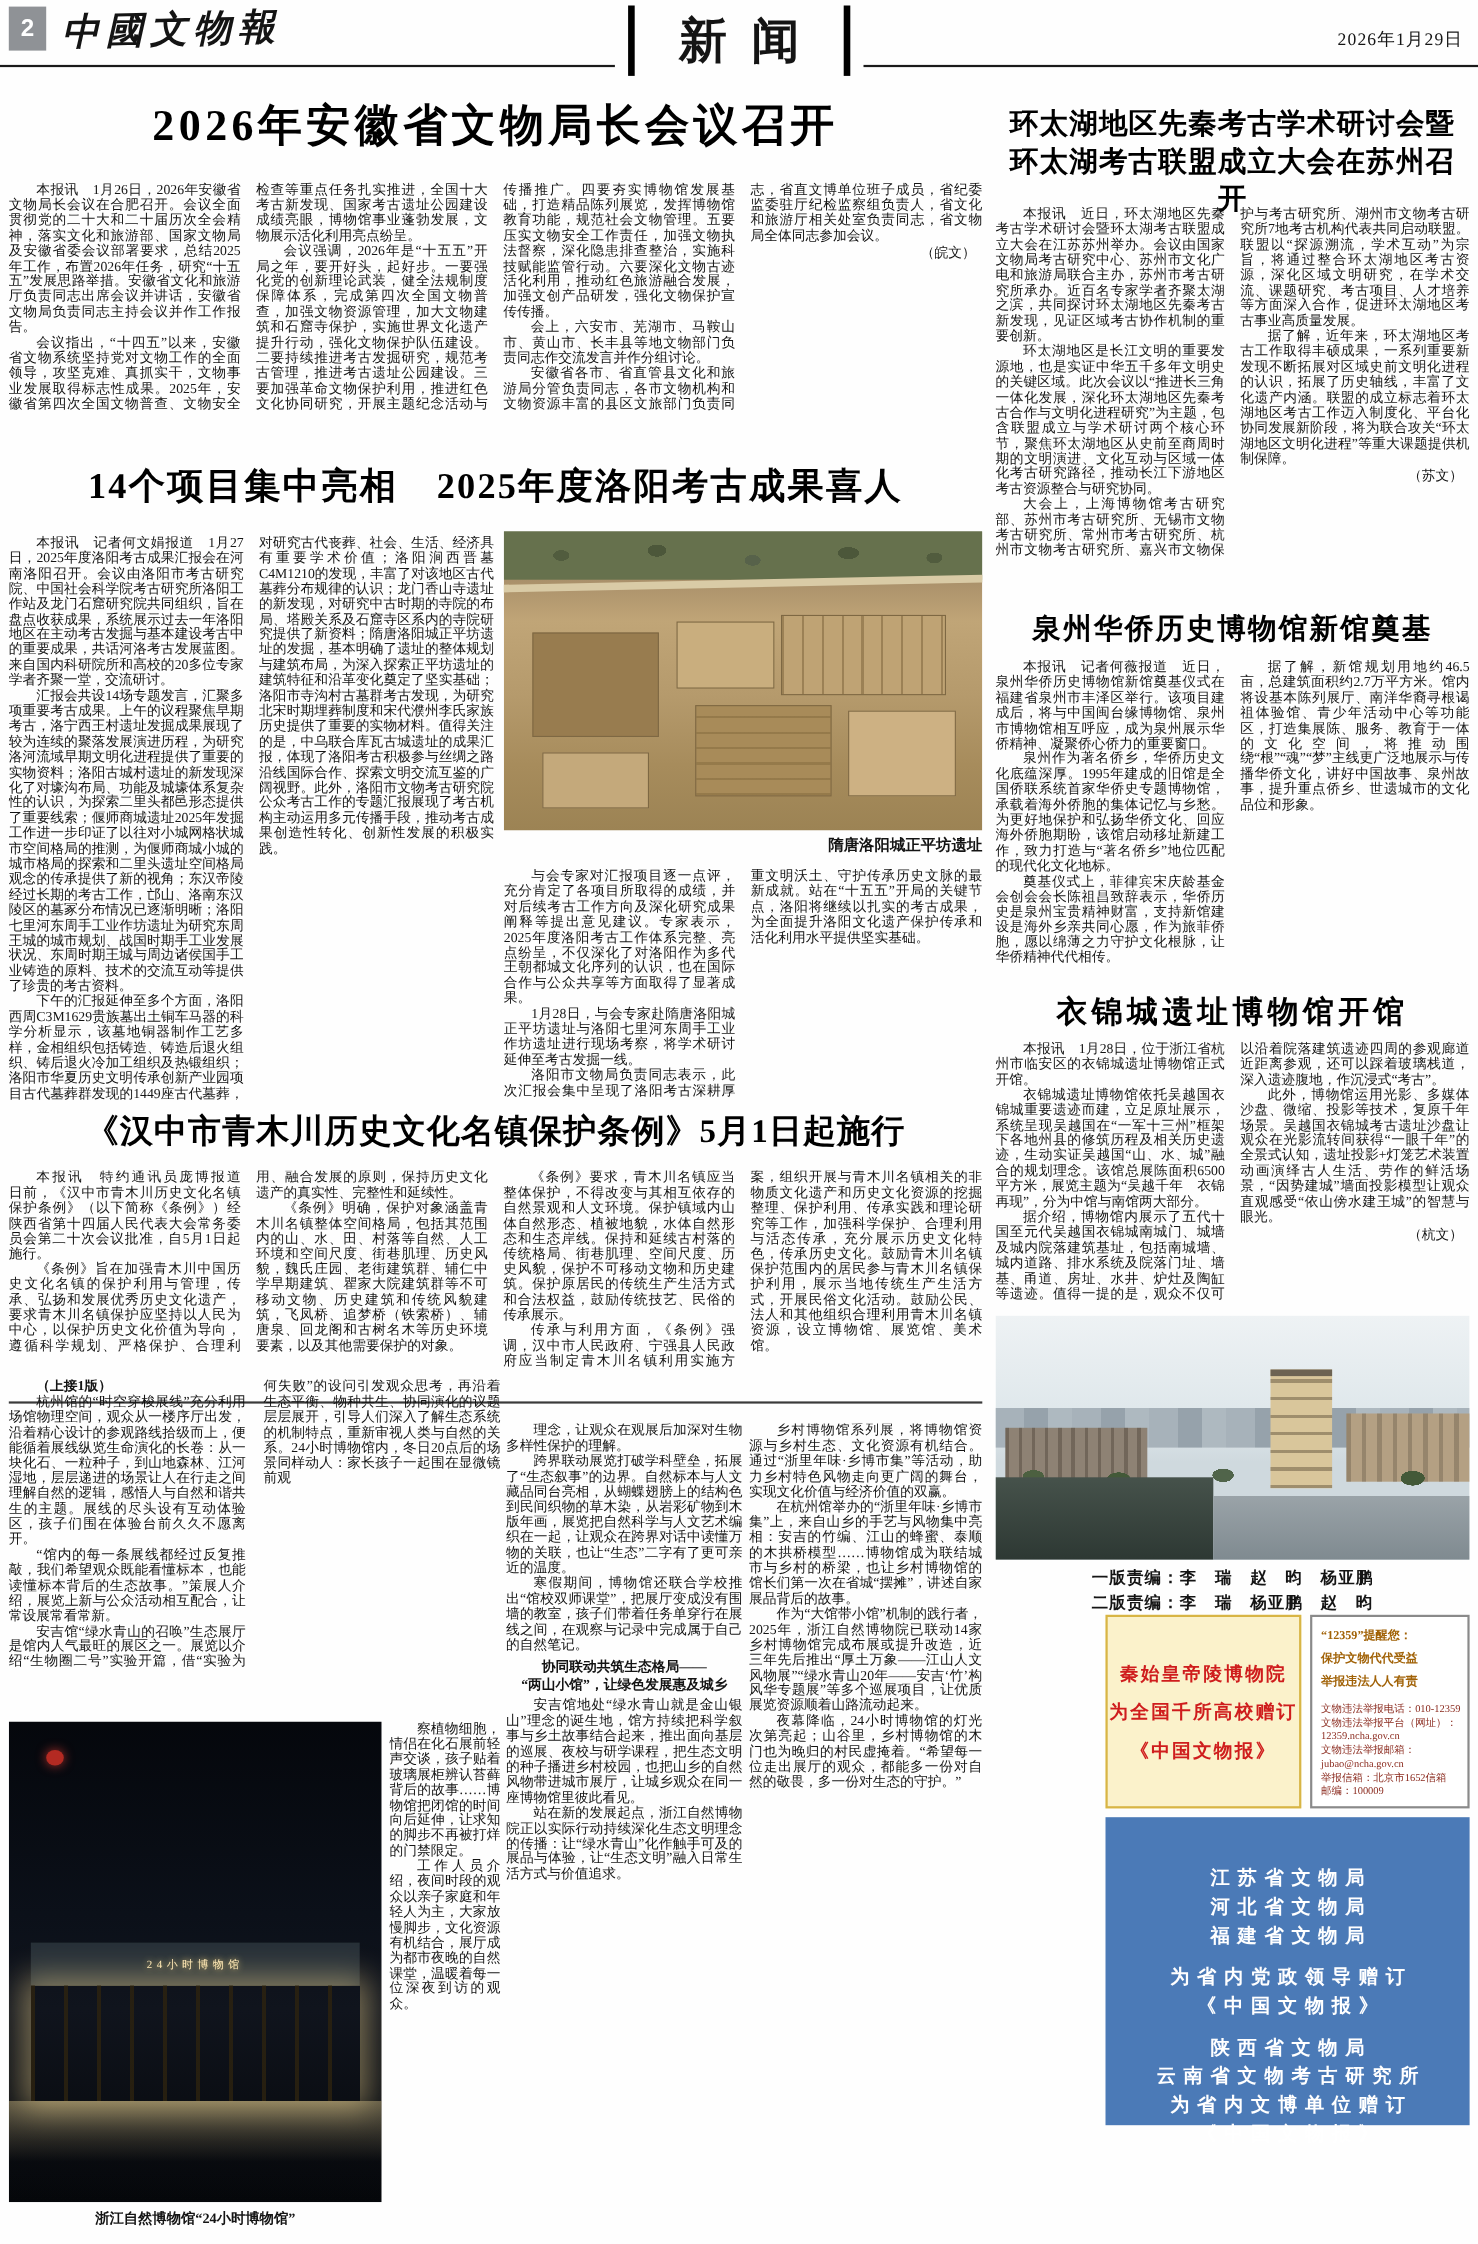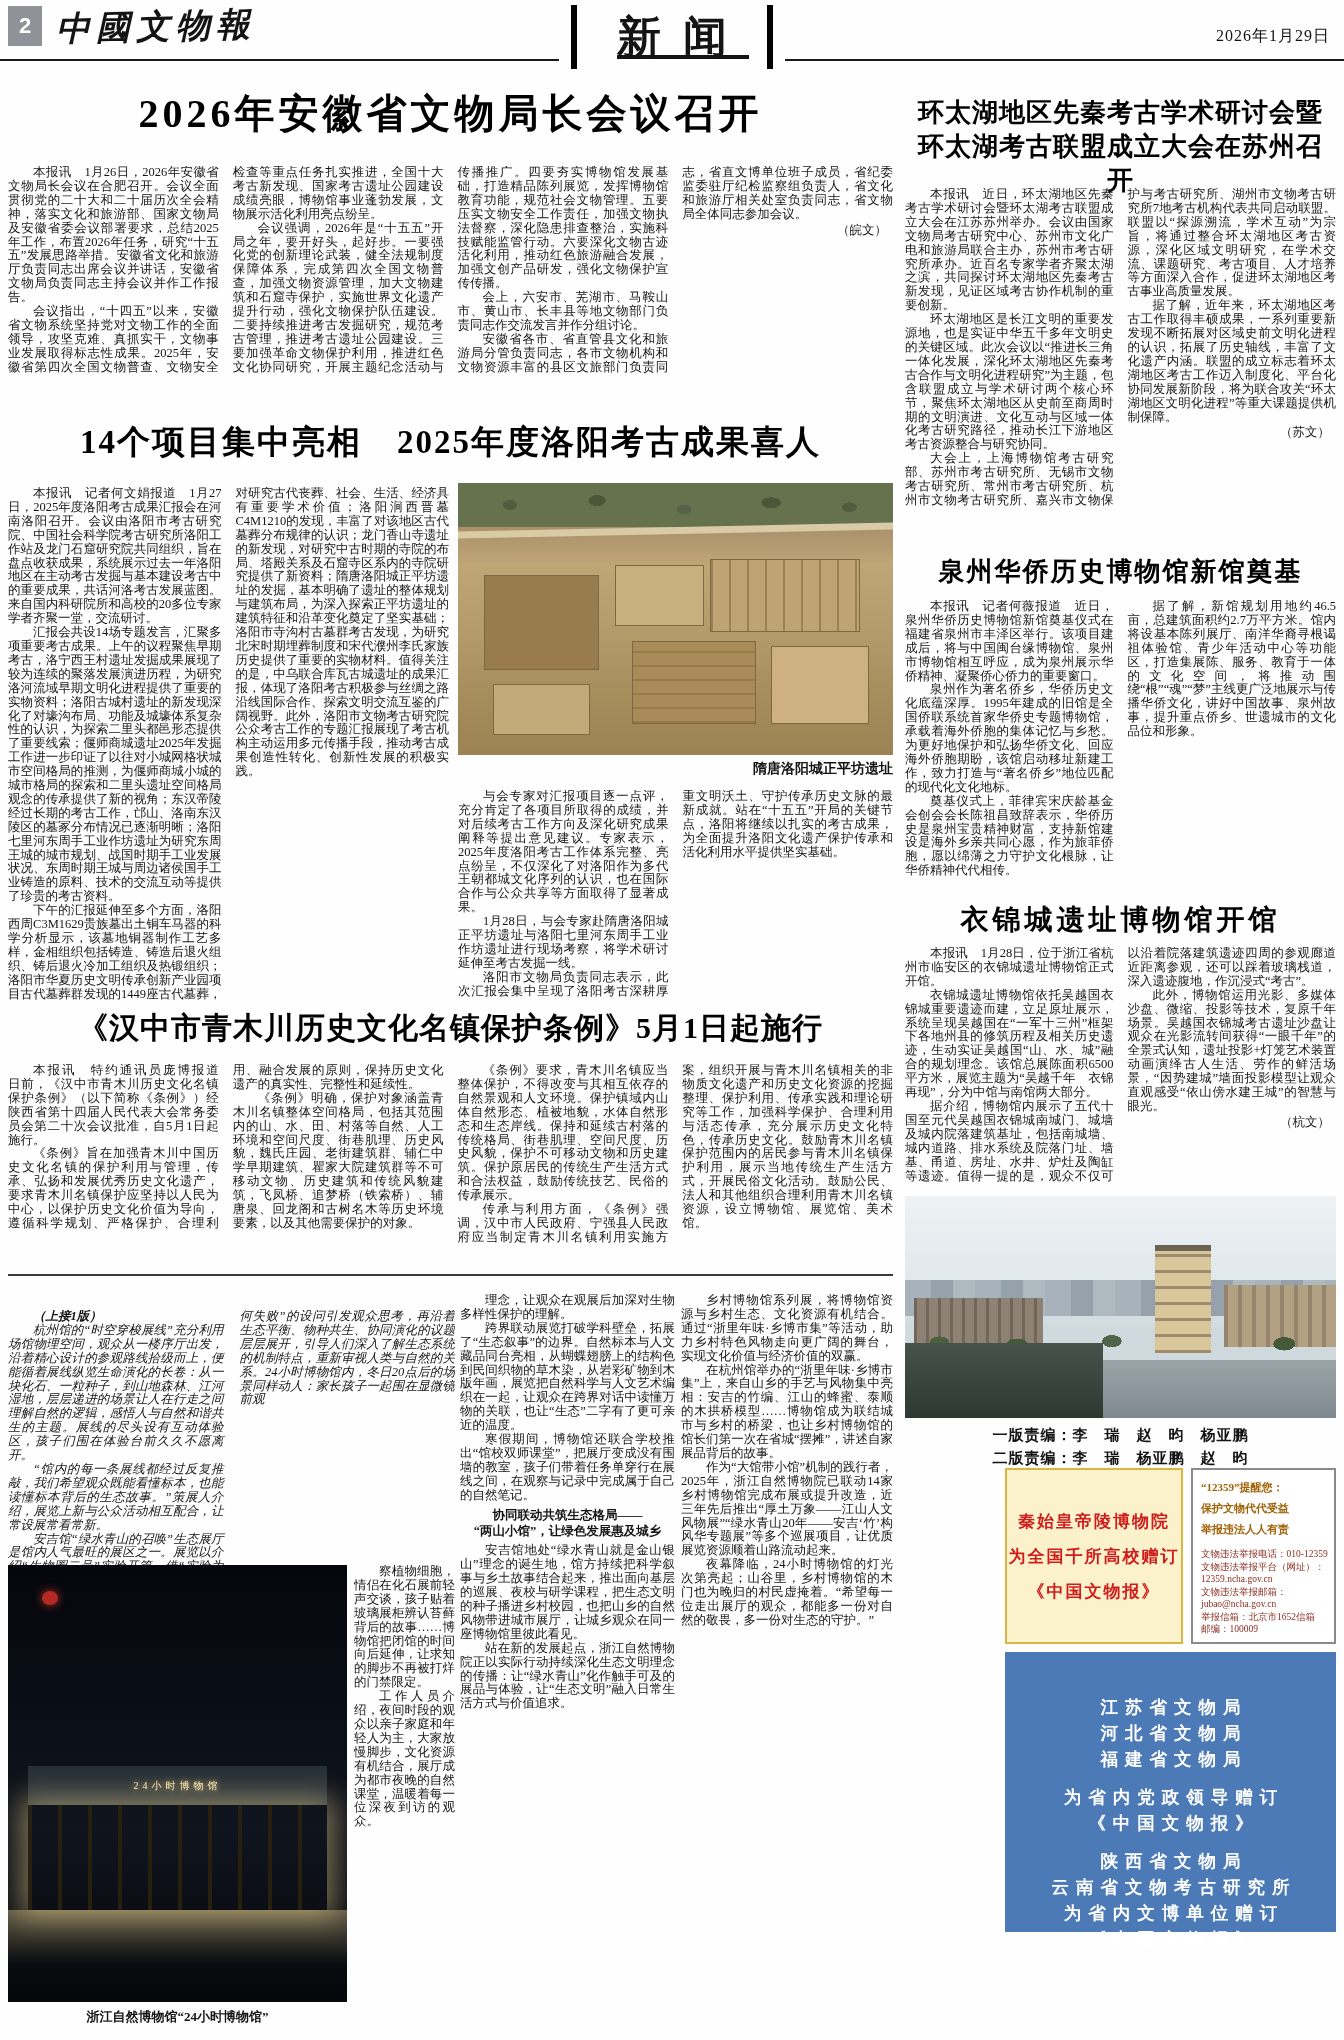--- a/index.html
+++ b/index.html
@@ -8,21 +8,21 @@
   
   .header{position:absolute;left:0;top:0;width:1344px;height:59px;border-bottom:2px solid #1a1a1a;}
   .pagenum{position:absolute;left:8px;top:6px;width:34px;height:40px;background:#8f9296;color:#fff;
            font:bold 22px/40px "Liberation Sans",sans-serif;text-align:center;}
   .masthead{position:absolute;left:56px;top:4px;font-size:34px;font-weight:bold;font-style:italic;
             letter-spacing:6px;transform:rotate(-1.5deg);white-space:nowrap;}
   .sectionwrap{position:absolute;left:50%;top:2px;transform:translateX(-50%);background:#fefefe;
                display:flex;align-items:center;gap:18px;padding:0 12px;z-index:3;height:70px;}
   .secbar{width:6px;height:64px;background:#000;}
   .sectitle{font-family:"Liberation Sans","DejaVu Sans",sans-serif;font-weight:900;font-size:44px;
-            letter-spacing:22px;text-indent:22px;white-space:nowrap;text-decoration:underline;}
+            letter-spacing:22px;text-indent:22px;white-space:nowrap;}
   .pubdate{position:absolute;right:14px;top:26px;font-size:16px;letter-spacing:1px;}
   
   .headline{position:absolute;text-align:center;font-weight:900;color:#000;}
   .colblock{position:absolute;font-size:12.5px;line-height:13.9px;text-align:justify;
             overflow:hidden;column-fill:auto;}
   .colblock p.para{margin:0;text-indent:2em;}
   .colblock p.lead{margin:0;text-indent:2em;font-weight:bold;}
   .colblock p.sig{margin:2px 6px 0 0;text-align:right;text-indent:0;}
   .colblock p.subhead{margin:6px 0;text-indent:0;text-align:center;font-weight:bold;}
   .caption{position:absolute;font-size:14px;font-weight:bold;}
@@ -134,21 +134,21 @@
     <div class="bindlist"><p class="para">与会专家对汇报项目逐一点评，充分肯定了各项目所取得的成绩，并对后续考古工作方向及深化研究成果阐释等提出意见建议。专家表示，2025年度洛阳考古工作体系完整、亮点纷呈，不仅深化了对洛阳作为多代王朝都城文化序列的认识，也在国际合作与公众共享等方面取得了显著成果。</p><p class="para">1月28日，与会专家赴隋唐洛阳城正平坊遗址与洛阳七里河东周手工业作坊遗址进行现场考察，将学术研讨延伸至考古发掘一线。</p><p class="para">洛阳市文物局负责同志表示，此次汇报会集中呈现了洛阳考古深耕厚重文明沃土、守护传承历史文脉的最新成就。站在“十五五”开局的关键节点，洛阳将继续以扎实的考古成果，为全面提升洛阳文化遗产保护传承和活化利用水平提供坚实基础。</p></div>
   </div>
 
   <div class="headline" style="left:8px;top:1008px;width:885px;font-size:30px;letter-spacing:1px;">《汉中市青木川历史文化名镇保护条例》5月1日起施行</div>
   <div class="colblock" style="left:8px;top:1064px;width:885px;height:186px;column-count:4;column-gap:14px;">
     <div class="bindlist"><p class="para">本报讯　特约通讯员庞博报道　日前，《汉中市青木川历史文化名镇保护条例》（以下简称《条例》）经陕西省第十四届人民代表大会常务委员会第二十次会议批准，自5月1日起施行。</p><p class="para">《条例》旨在加强青木川中国历史文化名镇的保护利用与管理，传承、弘扬和发展优秀历史文化遗产，要求青木川名镇保护应坚持以人民为中心，以保护历史文化价值为导向，遵循科学规划、严格保护、合理利用、融合发展的原则，保持历史文化遗产的真实性、完整性和延续性。</p><p class="para">《条例》明确，保护对象涵盖青木川名镇整体空间格局，包括其范围内的山、水、田、村落等自然、人工环境和空间尺度、街巷肌理、历史风貌，魏氏庄园、老街建筑群、辅仁中学早期建筑、瞿家大院建筑群等不可移动文物、历史建筑和传统风貌建筑，飞凤桥、追梦桥（铁索桥）、辅唐泉、回龙阁和古树名木等历史环境要素，以及其他需要保护的对象。</p><p class="para">《条例》要求，青木川名镇应当整体保护，不得改变与其相互依存的自然景观和人文环境。保护镇域内山体自然形态、植被地貌，水体自然形态和生态岸线。保持和延续古村落的传统格局、街巷肌理、空间尺度、历史风貌，保护不可移动文物和历史建筑。保护原居民的传统生产生活方式和合法权益，鼓励传统技艺、民俗的传承展示。</p><p class="para">传承与利用方面，《条例》强调，汉中市人民政府、宁强县人民政府应当制定青木川名镇利用实施方案，组织开展与青木川名镇相关的非物质文化遗产和历史文化资源的挖掘整理、保护利用、传承实践和理论研究等工作，加强科学保护、合理利用与活态传承，充分展示历史文化特色，传承历史文化。鼓励青木川名镇保护范围内的居民参与青木川名镇保护利用，展示当地传统生产生活方式，开展民俗文化活动。鼓励公民、法人和其他组织合理利用青木川名镇资源，设立博物馆、展览馆、美术馆。</p></div>
   </div>
 
   <div class="hrule" style="left:8px;top:1274px;width:885px;height:2px;"></div>
 
-  <div class="colblock" style="left:8px;top:1310px;width:447px;height:266px;column-count:2;column-gap:16px;font-style:italic;">
+  <div class="colblock" style="left:8px;top:1254px;width:447px;height:266px;column-count:2;column-gap:16px;">
     <p class="lead">（上接1版）</p>
     <div class="bindlist"><p class="para">杭州馆的“时空穿梭展线”充分利用场馆物理空间，观众从一楼序厅出发，沿着精心设计的参观路线拾级而上，便能循着展线纵览生命演化的长卷：从一块化石、一粒种子，到山地森林、江河湿地，层层递进的场景让人在行走之间理解自然的逻辑，感悟人与自然和谐共生的主题。展线的尽头设有互动体验区，孩子们围在体验台前久久不愿离开。</p><p class="para">“馆内的每一条展线都经过反复推敲，我们希望观众既能看懂标本，也能读懂标本背后的生态故事。”策展人介绍，展览上新与公众活动相互配合，让常设展常看常新。</p><p class="para">安吉馆“绿水青山的召唤”生态展厅是馆内人气最旺的展区之一。展览以介绍“生物圈二号”实验开篇，借“实验为何失败”的设问引发观众思考，再沿着生态平衡、物种共生、协同演化的议题层层展开，引导人们深入了解生态系统的机制特点，重新审视人类与自然的关系。24小时博物馆内，冬日20点后的场景同样动人：家长孩子一起围在显微镜前观</p></div>
   </div>
   <div class="photo" style="left:8px;top:1565px;width:339px;height:437px;">
     <div class="np-bg"></div>
     <div class="np-lantern"></div>
     <div class="np-sign">
         <span>24小时博物馆</span>
       </div>
     <div class="np-glass"></div>

